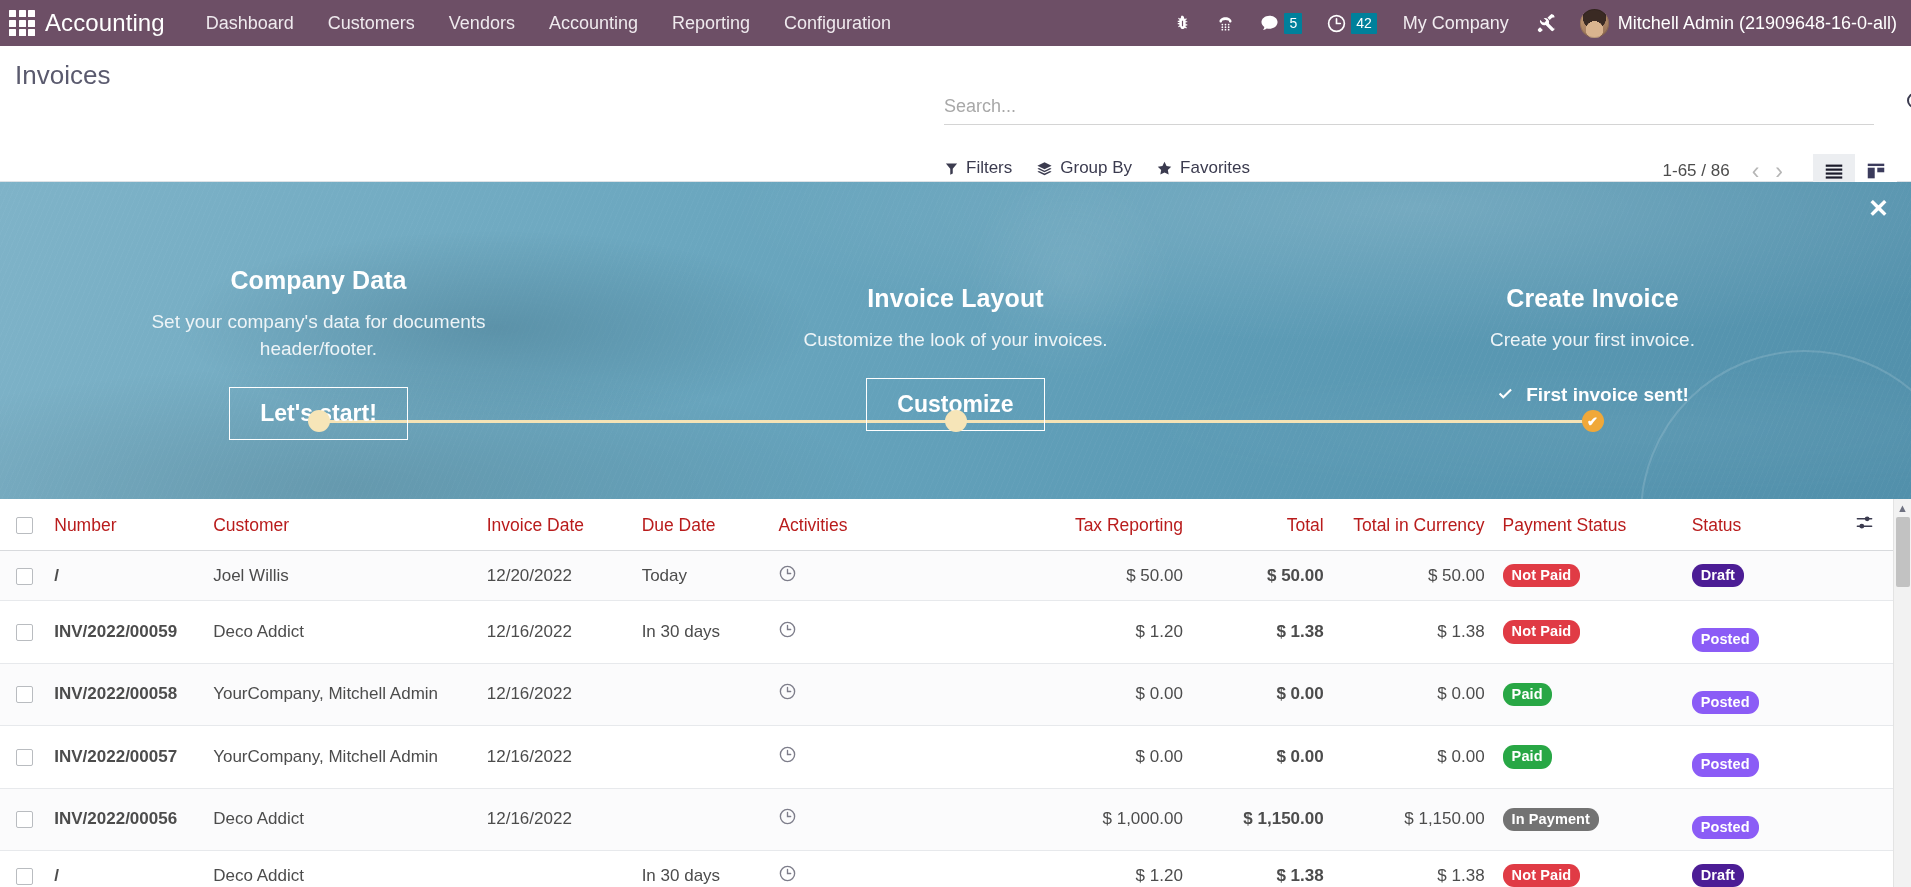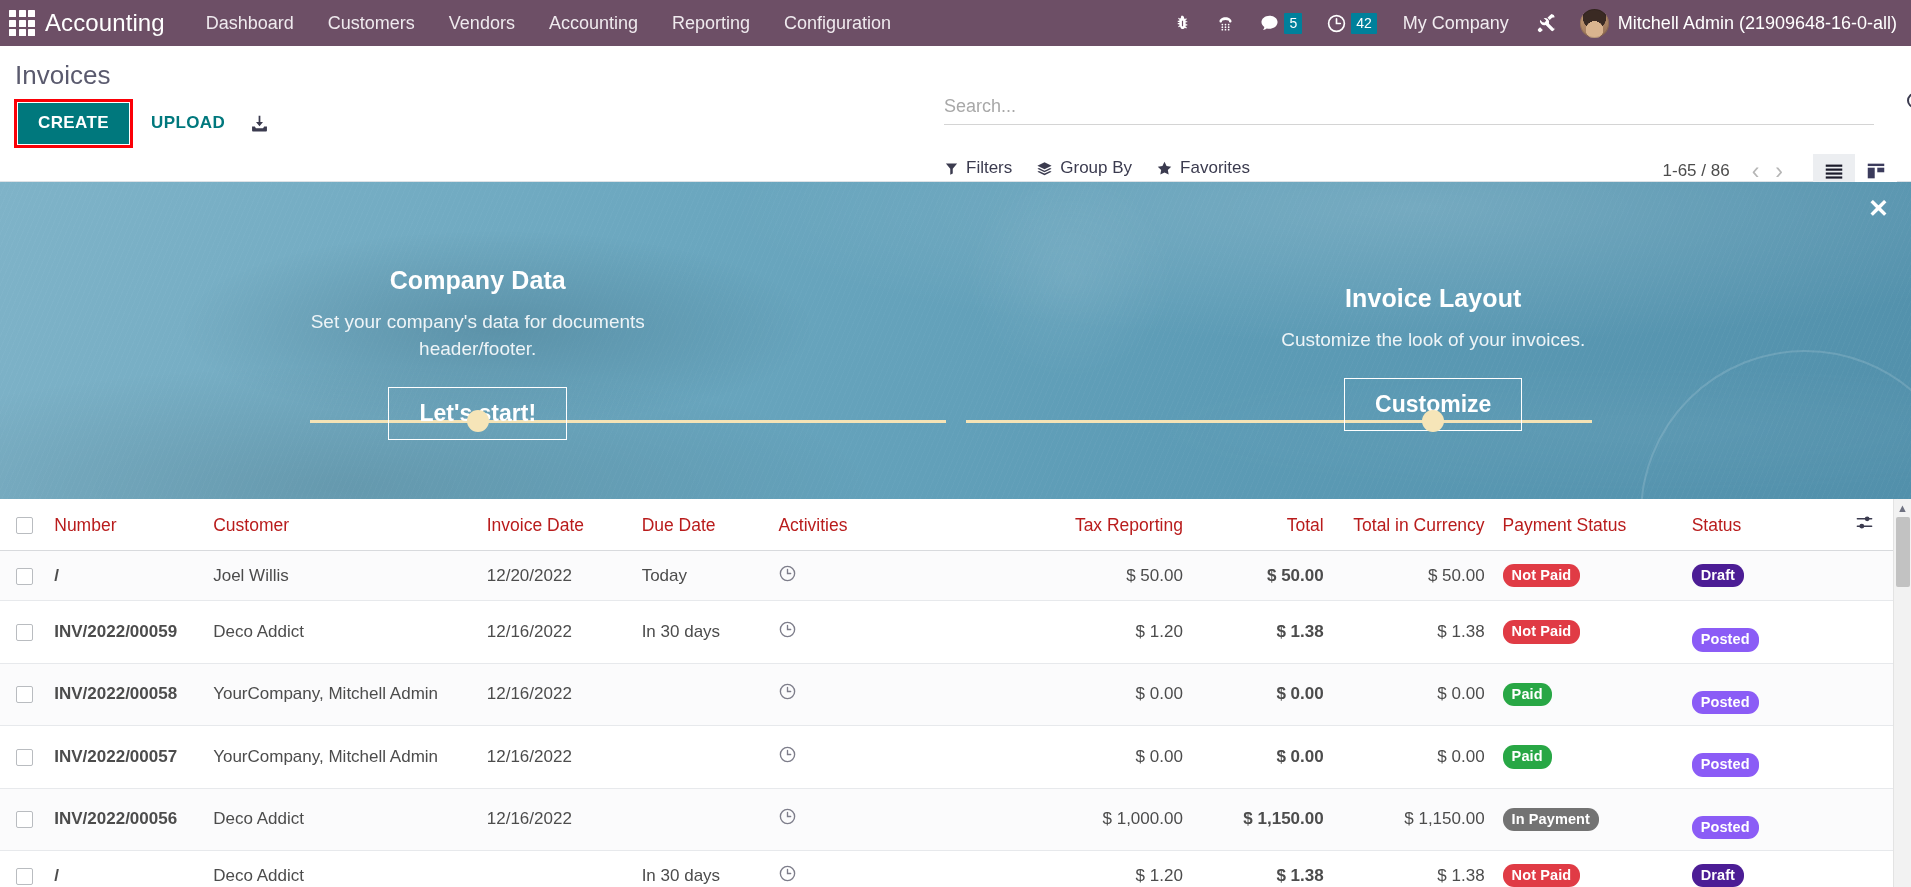--- a/index.html
+++ b/index.html
@@ -497,34 +497,20 @@
 
   <div class="user-block">
     <div class="avatar"></div>
     <span class="user-name">Mitchell Admin (21909648-16-0-all)</span>
   </div>
 </div>
 
 <div class="control-panel">
   <div class="cp-title">Invoices</div>
 
-  <div class="cp-row">
-    <div class="cp-left">
-      <span class="create-wrap">
-        <button class="btn-create">CREATE</button>
-      </span>
-      <button class="btn-upload">UPLOAD</button>
-      <span class="dl-icon">
-        <svg width="21" height="21" viewBox="0 0 24 24" fill="#3b3b4f" aria-hidden="true">
-          <path d="M11 3h2v7.2h3L12 15l-4-4.8h3z"></path>
-          <path d="M3.5 15.5h3.2l1.2 2h8.2l1.2-2h3.2V20a1 1 0 01-1 1h-15a1 1 0 01-1-1z"></path>
-        </svg>
-      </span>
-    </div>
-  </div>
 
   <div class="searchview">
     <input type="text" value="" placeholder="Search..." style="">
     <span class="search-mag">
       <svg width="24" height="24" viewBox="0 0 24 24" fill="none" stroke="#3b3b4f" stroke-width="2" aria-hidden="true">
         <circle cx="10.5" cy="10.5" r="6.5"></circle>
         <path d="M15.4 15.4L21 21" stroke-linecap="round"></path>
       </svg>
     </span>
   </div>
@@ -597,20 +583,33 @@
 
     <div class="step s2">
       <span class="dot"></span>
       <div class="step-body">
         <div class="step-title">Invoice Layout</div>
         <div class="step-desc">Customize the look of your invoices.</div>
         <button class="step-btn">Customize</button>
       </div>
     </div>
 
+    <div class="step s3">
+      <span class="dot done"></span>
+      <div class="step-body">
+        <div class="step-title">Create Invoice</div>
+        <div class="step-desc">Create your first invoice.</div>
+        <div class="step-done">
+          <svg width="19" height="19" viewBox="0 0 24 24" fill="#ffffff" aria-hidden="true">
+            <path d="M9.2 17.4L3.6 11.8l1.9-1.9 3.7 3.7 8.9-8.9 1.9 1.9z"></path>
+          </svg>
+          <span>First invoice sent!</span>
+        </div>
+      </div>
+    </div>
 
   </div>
 </div>
 
 <div class="list-wrap">
   <table class="olist">
     <thead>
       <tr>
         <th class="c-check">
           <span class="cb"></span>

